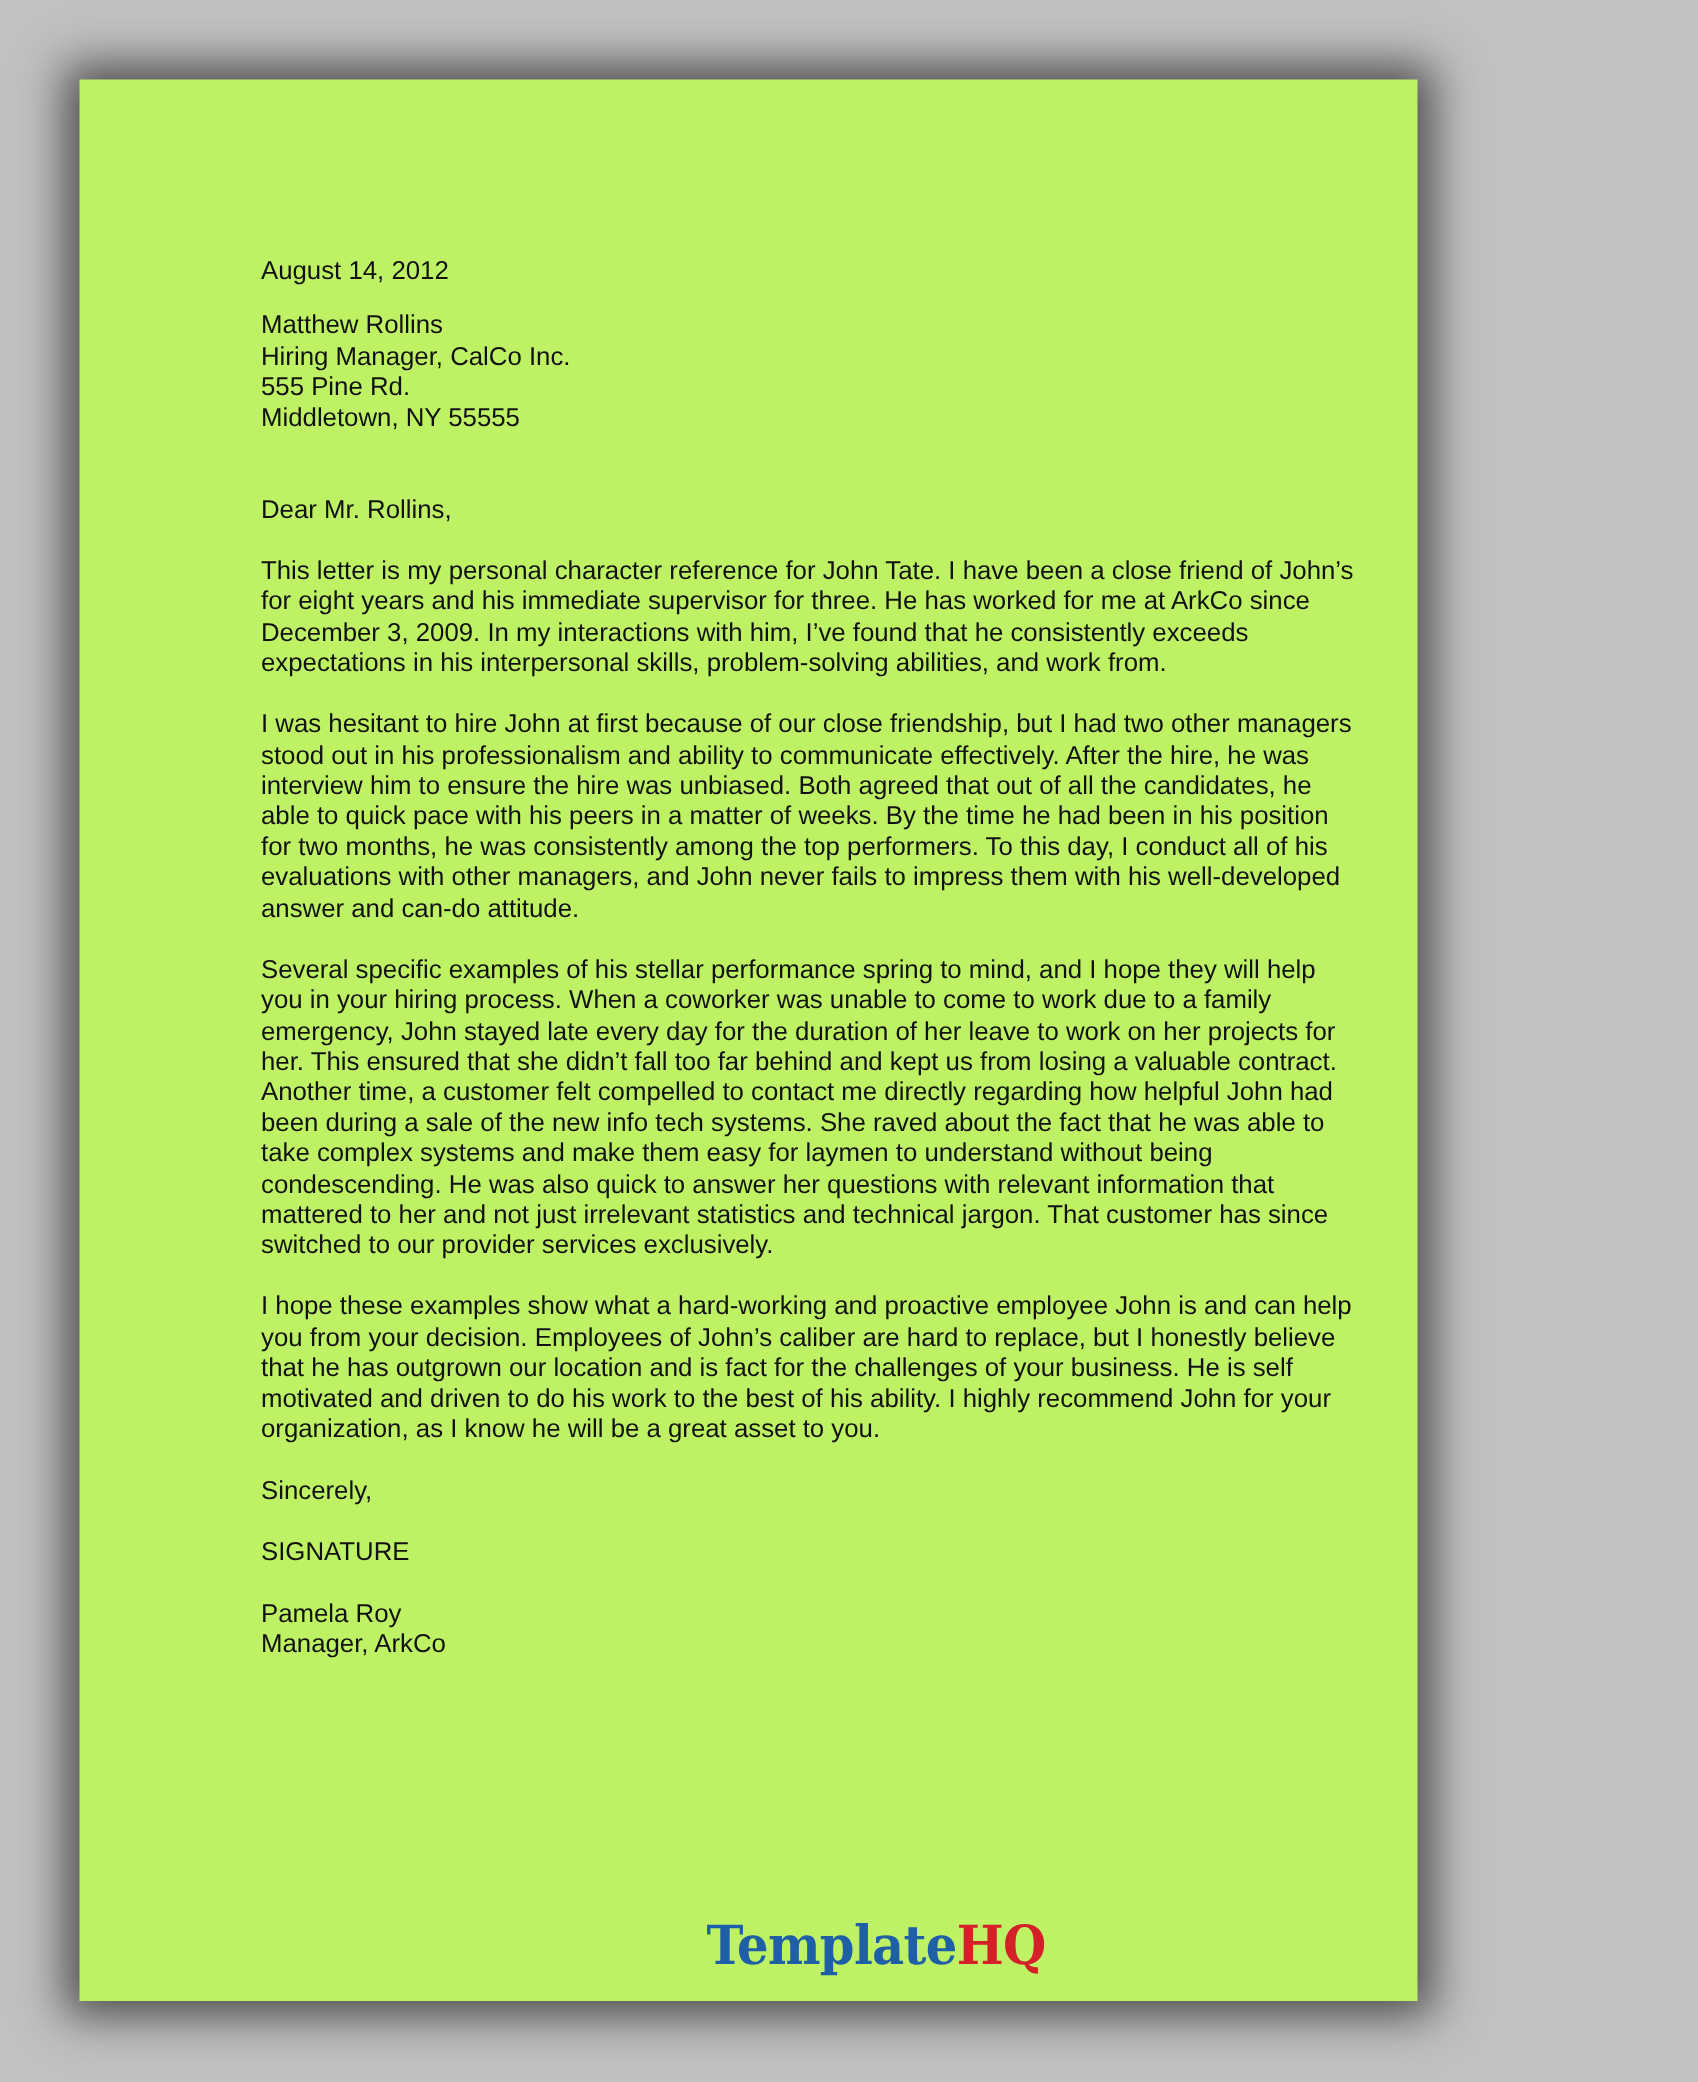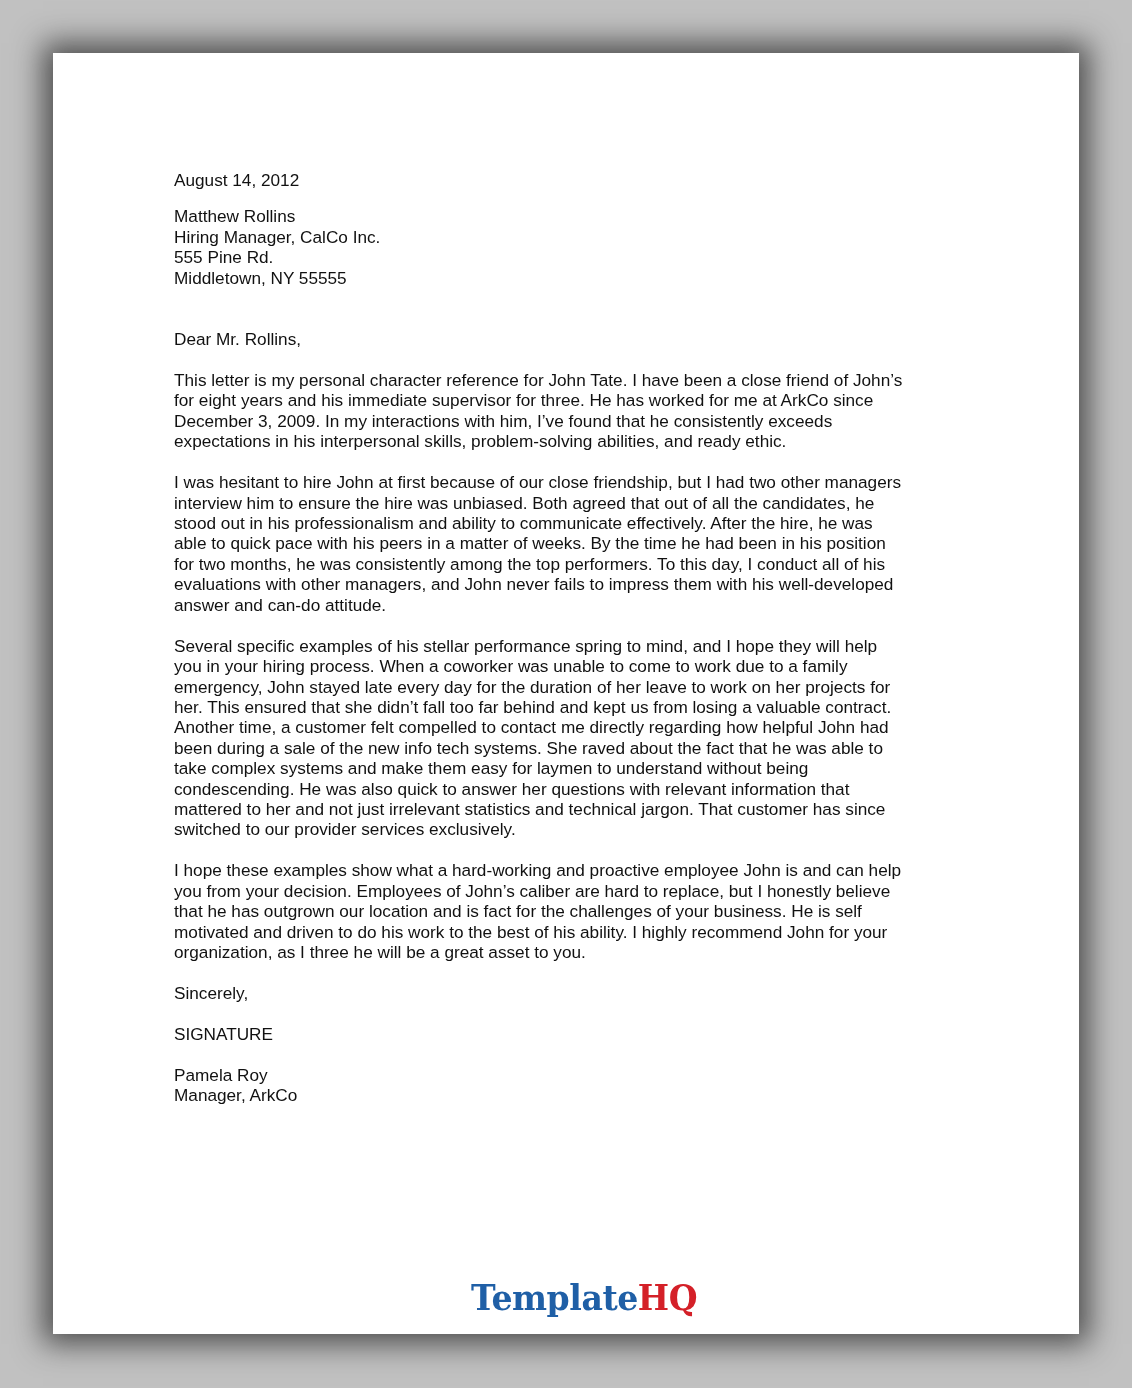--- a/index.html
+++ b/index.html
@@ -11,23 +11,23 @@
       height: 1388px;
       background: #c1c1c1;
       position: relative;
       overflow: hidden;
       font-family: "Liberation Sans", sans-serif;
     }
     .page {
       position: absolute;
       left: 53px;
       top: 53px;
-      width: 1026px;
+      width: 892px;
       height: 1281px;
-      background: #ffffff;
+      background: #bef264;
       box-shadow: 0 0 28px 10px rgba(40,40,40,0.75);
     }
     .letter {
       position: absolute;
       left: 121px;
       top: 117px;
       width: 800px;
       color: #111111;
       font-size: 17.2px;
       line-height: 20.4px;
@@ -69,27 +69,27 @@
     </div>
     <div class="gap-large"></div>
     <div class="para">
       <span class="line">Dear Mr. Rollins,</span>
     </div>
 
     <div class="para">
       <span class="line">This letter is my personal character reference for John Tate. I have been a close friend of John’s</span>
       <span class="line">for eight years and his immediate supervisor for three. He has worked for me at ArkCo since</span>
       <span class="line">December 3, 2009. In my interactions with him, I’ve found that he consistently exceeds</span>
-      <span class="line">expectations in his interpersonal skills, problem-solving abilities, and ready ethic.</span>
+      <span class="line">expectations in his interpersonal skills, problem-solving abilities, and work from.</span>
     </div>
 
     <div class="para">
       <span class="line">I was hesitant to hire John at first because of our close friendship, but I had two other managers</span>
+      <span class="line">stood out in his professionalism and ability to communicate effectively. After the hire, he was</span>
       <span class="line">interview him to ensure the hire was unbiased. Both agreed that out of all the candidates, he</span>
-      <span class="line">stood out in his professionalism and ability to communicate effectively. After the hire, he was</span>
       <span class="line">able to quick pace with his peers in a matter of weeks. By the time he had been in his position</span>
       <span class="line">for two months, he was consistently among the top performers. To this day, I conduct all of his</span>
       <span class="line">evaluations with other managers, and John never fails to impress them with his well-developed</span>
       <span class="line">answer and can-do attitude.</span>
     </div>
 
     <div class="para">
       <span class="line">Several specific examples of his stellar performance spring to mind, and I hope they will help</span>
       <span class="line">you in your hiring process. When a coworker was unable to come to work due to a family</span>
       <span class="line">emergency, John stayed late every day for the duration of her leave to work on her projects for</span>
@@ -100,21 +100,21 @@
       <span class="line">condescending. He was also quick to answer her questions with relevant information that</span>
       <span class="line">mattered to her and not just irrelevant statistics and technical jargon. That customer has since</span>
       <span class="line">switched to our provider services exclusively.</span>
     </div>
 
     <div class="para">
       <span class="line">I hope these examples show what a hard-working and proactive employee John is and can help</span>
       <span class="line">you from your decision. Employees of John’s caliber are hard to replace, but I honestly believe</span>
       <span class="line">that he has outgrown our location and is fact for the challenges of your business. He is self</span>
       <span class="line">motivated and driven to do his work to the best of his ability. I highly recommend John for your</span>
-      <span class="line">organization, as I three he will be a great asset to you.</span>
+      <span class="line">organization, as I know he will be a great asset to you.</span>
     </div>
 
 
     <div class="para">
       <span class="line">Sincerely,</span>
     </div>
 
     <div class="para">
       <span class="line">SIGNATURE</span>
     </div>

